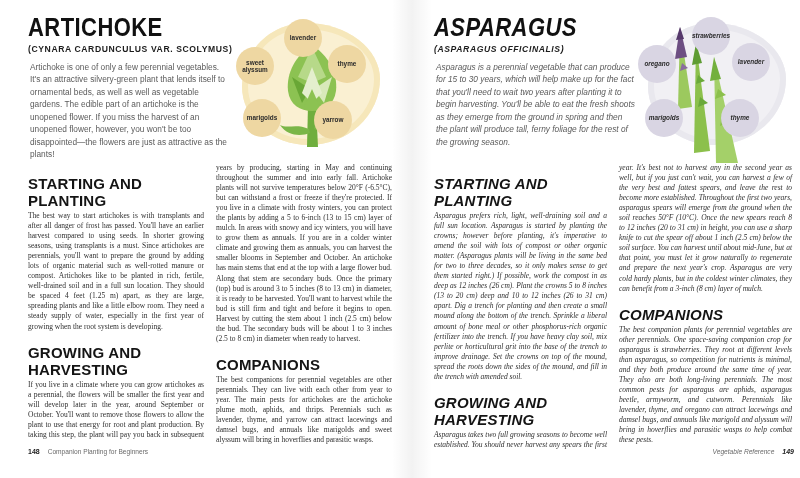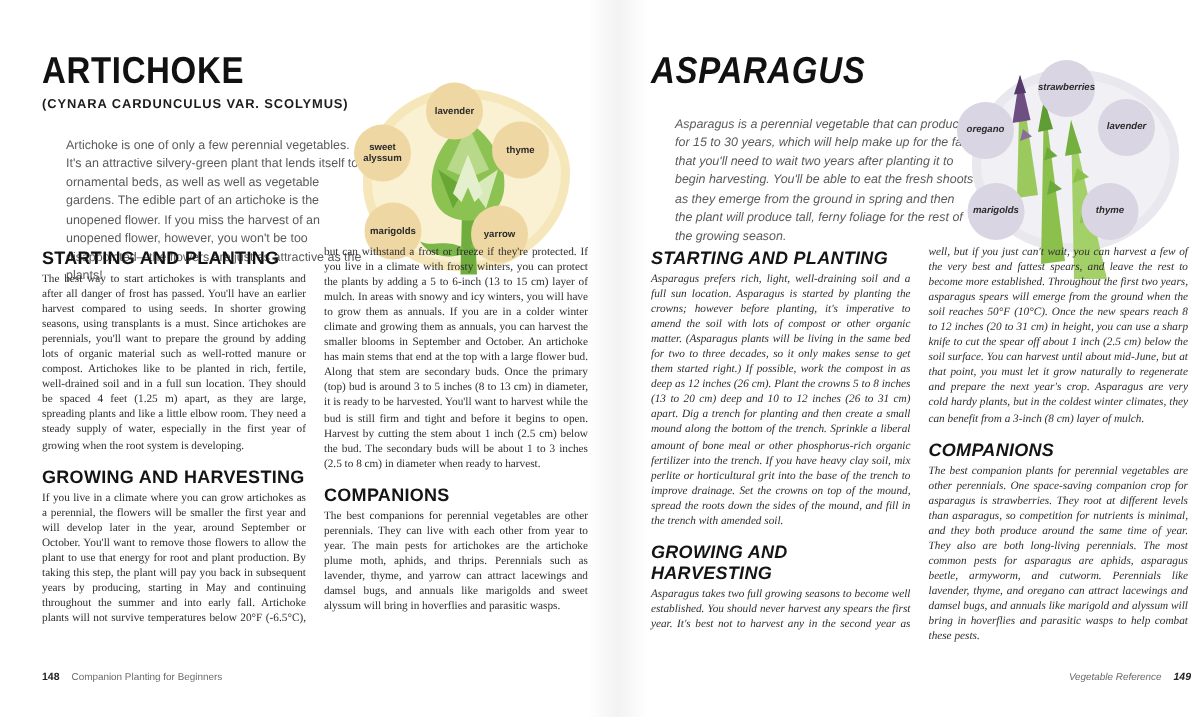--- a/index.html
+++ b/index.html
@@ -10,33 +10,33 @@
   }
   .gutter{
     position:absolute;left:392px;top:0;width:40px;height:478px;
     background:linear-gradient(90deg,rgba(0,0,0,0) 0%,rgba(0,0,0,.05) 50%,rgba(0,0,0,0) 100%);
     pointer-events:none;
   }
   .page{position:absolute;top:0;height:478px;}
   #left-page{left:28px;width:366px;}
   #right-page{left:434px;width:360px;font-style:italic;}
 
-  .page-header{position:absolute;top:35px;left:0;width:100%;display:flex;align-items:center;}
+  .page-header{position:absolute;top:15px;left:0;width:100%;display:flex;}
   .header-text{width:202px;flex:none;}
   h1.plant-title{
     margin:0 0 2px 0;font-size:25px;line-height:1;color:#111;
     font-weight:bold;letter-spacing:.5px;transform:scaleX(.88);transform-origin:0 50%;
     white-space:nowrap;
   }
   .latin-name{
     margin:4px 0 7px 0;font-size:8.6px;font-weight:bold;color:#1c1c1c;
     letter-spacing:.6px;white-space:nowrap;
   }
   .intro{
-    margin:16px;font-size:8.3px;line-height:1.5;color:#5b5b5b;width:200px;
+    margin:2px;font-size:8.3px;line-height:1.5;color:#5b5b5b;width:200px;
   }
 
   
   .diagram{position:relative;flex:none;width:164px;height:138px;margin-left:-2px;}
   .blob{
     position:absolute;left:14px;top:8px;width:138px;height:122px;
     border-radius:46% 54% 52% 48% / 52% 46% 54% 48%;
   }
   .blob.left{background:#faf0d2;box-shadow:inset 0 0 0 6px #f6e7ba;}
   .blob.right{background:#f1f0f4;box-shadow:inset 0 0 0 6px #e9e8ee;}
@@ -52,22 +52,22 @@
 
   
   .body-cols{
     position:absolute;top:163px;left:0;
     column-count:2;column-gap:12px;column-fill:balance;
     font-family:"Liberation Serif",serif;color:#2e2e2e;
   }
   #left-page .body-cols{width:364px;}
   #right-page .body-cols{width:358px;}
   .body-cols h3{
-    margin:0 0 2px 0;padding-top:2px;
-    font-family:"Liberation Sans",sans-serif;font-size:12px;color:#141414;
+    margin:10px 0 2px 0;padding-top:2px;
+    font-family:"Liberation Sans",sans-serif;font-size:15px;color:#141414;
     letter-spacing:.2px;break-after:avoid;
   }
   .body-cols p{
     margin:0 0 7px 0;font-size:7.5px;line-height:1.34;text-align:justify;
     hyphens:none;
   }
 
   
   .footer{
     position:absolute;top:448px;left:0;width:100%;
@@ -134,20 +134,21 @@
   <div class="footer">
     <span class="pagenum">148</span>
     <span>Companion Planting for Beginners</span>
   </div>
 </div>
 
 <div class="page" id="right-page">
   <div class="page-header">
     <div class="header-text">
       <h1 class="plant-title">ASPARAGUS</h1>
+      <div class="latin-name">(ASPARAGUS OFFICINALIS)</div>
       <p class="intro">Asparagus is a perennial vegetable that can produce for 15 to 30 years, which will help make up for the fact that you'll need to wait two years after planting it to begin harvesting. You'll be able to eat the fresh shoots as they emerge from the ground in spring and then the plant will produce tall, ferny foliage for the rest of the growing season.</p>
     </div>
 
     <div class="diagram">
       <div class="blob right"></div>
       <svg class="plant-art" style="left:18px;top:8px;" width="130" height="140" viewBox="0 0 130 140">
         <polygon points="28,4 40,84 26,86" fill="#9cc95e"></polygon>
         <polygon points="28,4 35,34 23,36" fill="#6d4f82"></polygon>
         <polygon points="28,4 32,16 24,17" fill="#56396b"></polygon>
         <polygon points="30,40 36,45 28,48" fill="#8a6d9c"></polygon>

